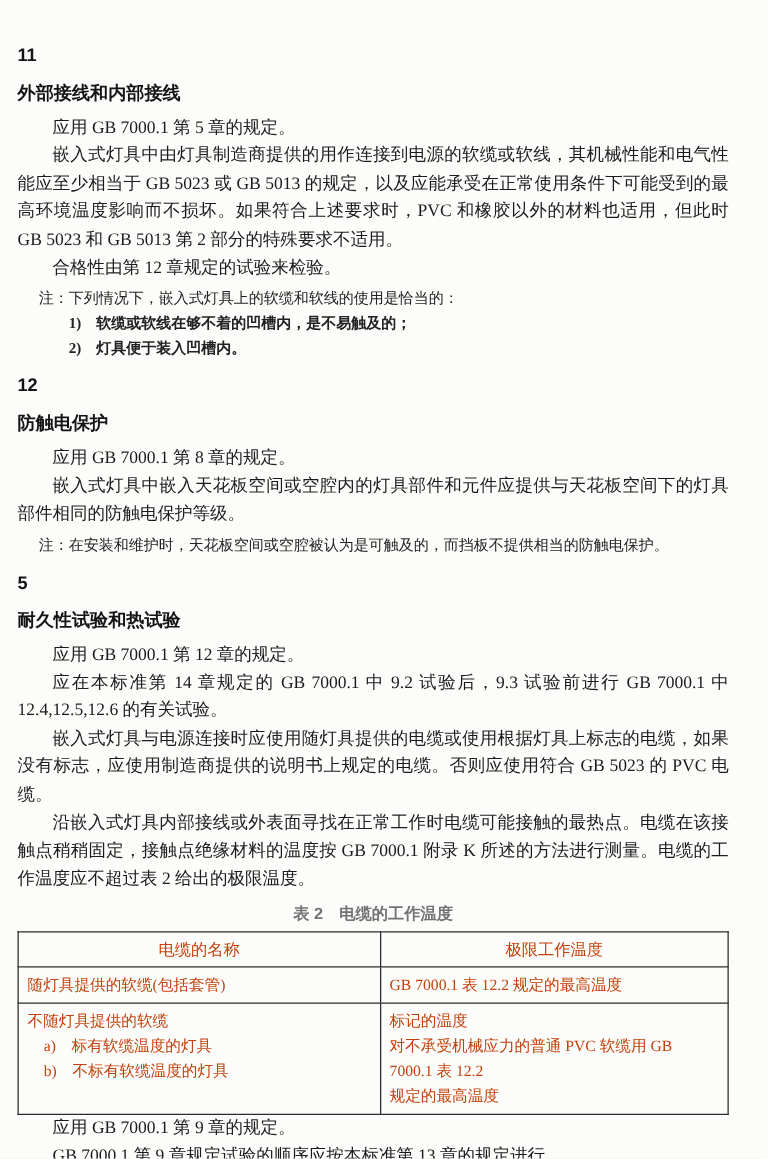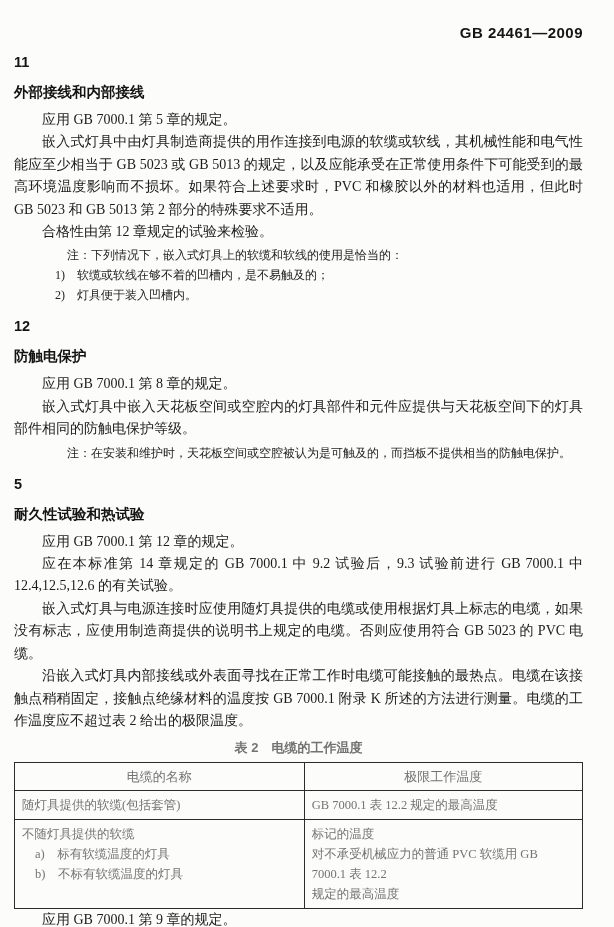--- a/index.html
+++ b/index.html
@@ -44,39 +44,38 @@
     text-align: justify;
     color: #1b1b1b;
   }
 
   .note-block { margin: 2px 0 2px 17px; }
   .note-line {
     font-size: 12px;
     line-height: 20px;
     color: #222;
     text-align: justify;
-    margin-left: 36px;
   }
-  .note-item { margin-left: 24px; }
+  .note-item { margin-left: 24px; font-weight: bold; }
 
   .tbl-caption {
     text-align: center;
     font-family: "Liberation Sans", "DejaVu Sans", sans-serif;
     font-weight: bold;
     font-size: 13px;
     margin: 7px 0 5px 0;
     color: #737373;
   }
 
   table.t2 {
     width: 100%;
     border-collapse: collapse;
     table-layout: fixed;
     font-size: 12.5px;
-    color: #737373;
+    color: #c2410c;
   }
   table.t2 col.c1 { width: 51%; }
   table.t2 col.c2 { width: 49%; }
   table.t2 th {
     border: 1.5px solid #2b2b2b;
     font-weight: normal;
     font-size: 13px;
     text-align: center;
     padding: 5px 2px;
     line-height: 17px;
@@ -89,21 +88,20 @@
     text-align: left;
   }
   .tbl-line { text-align: left; }
   .tbl-sub { padding-left: 13px; font-family: Liberation Serif, serif; }
 </style>
 </head>
 <body>
 
 <div class="page">
 
-  <div class="doc-number">GB 24461—2009</div>
 
   <section>
     <h2 class="sec-heading">
       <span class="sec-num">11</span>
       <span class="sec-title">外部接线和内部接线</span>
     </h2>
     <p class="para">应用 GB 7000.1 第 5 章的规定。</p>
     <p class="para">嵌入式灯具中由灯具制造商提供的用作连接到电源的软缆或软线，其机械性能和电气性能应至少相当于 GB 5023 或 GB 5013 的规定，以及应能承受在正常使用条件下可能受到的最高环境温度影响而不损坏。如果符合上述要求时，PVC 和橡胶以外的材料也适用，但此时 GB 5023 和 GB 5013 第 2 部分的特殊要求不适用。</p>
     <p class="para">合格性由第 12 章规定的试验来检验。</p>
     <div class="note-block">

